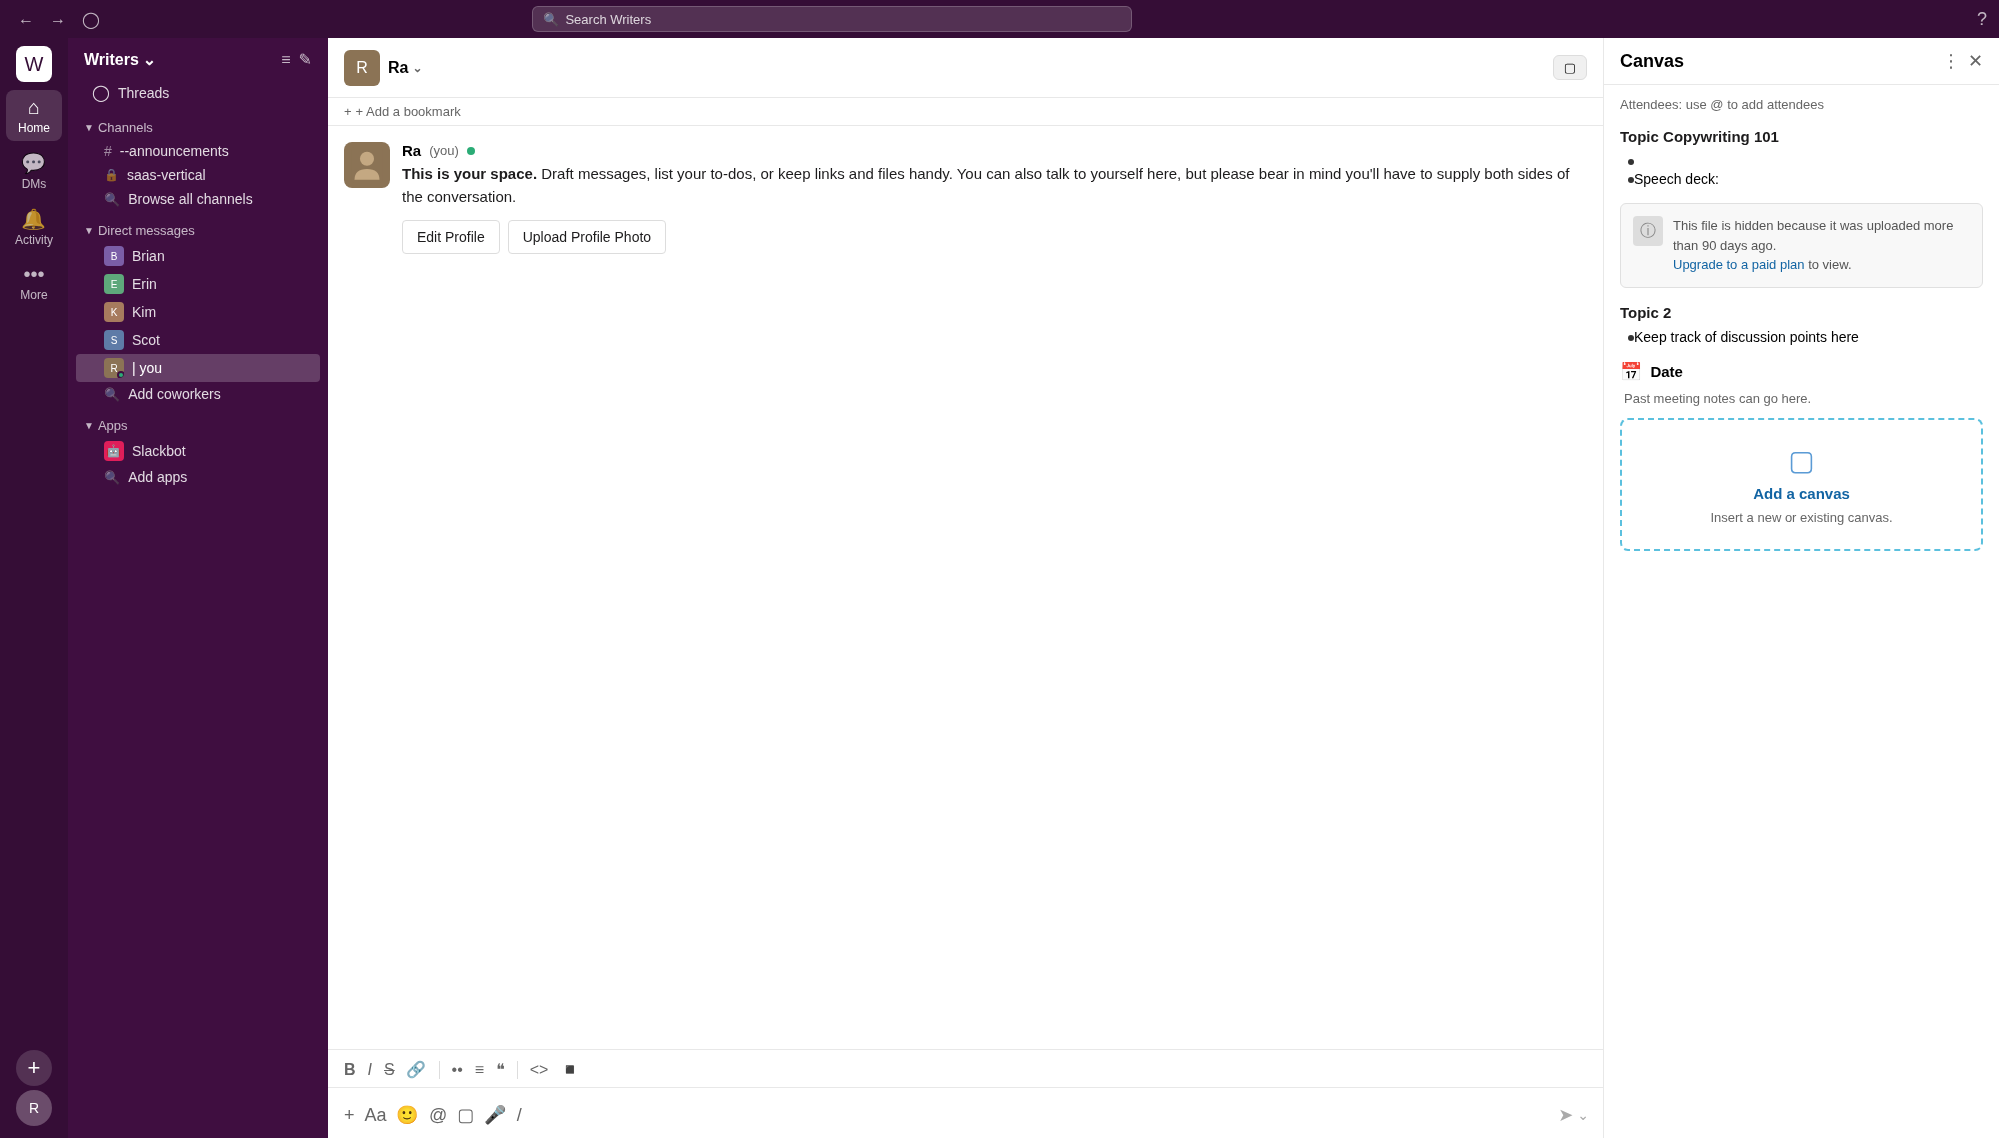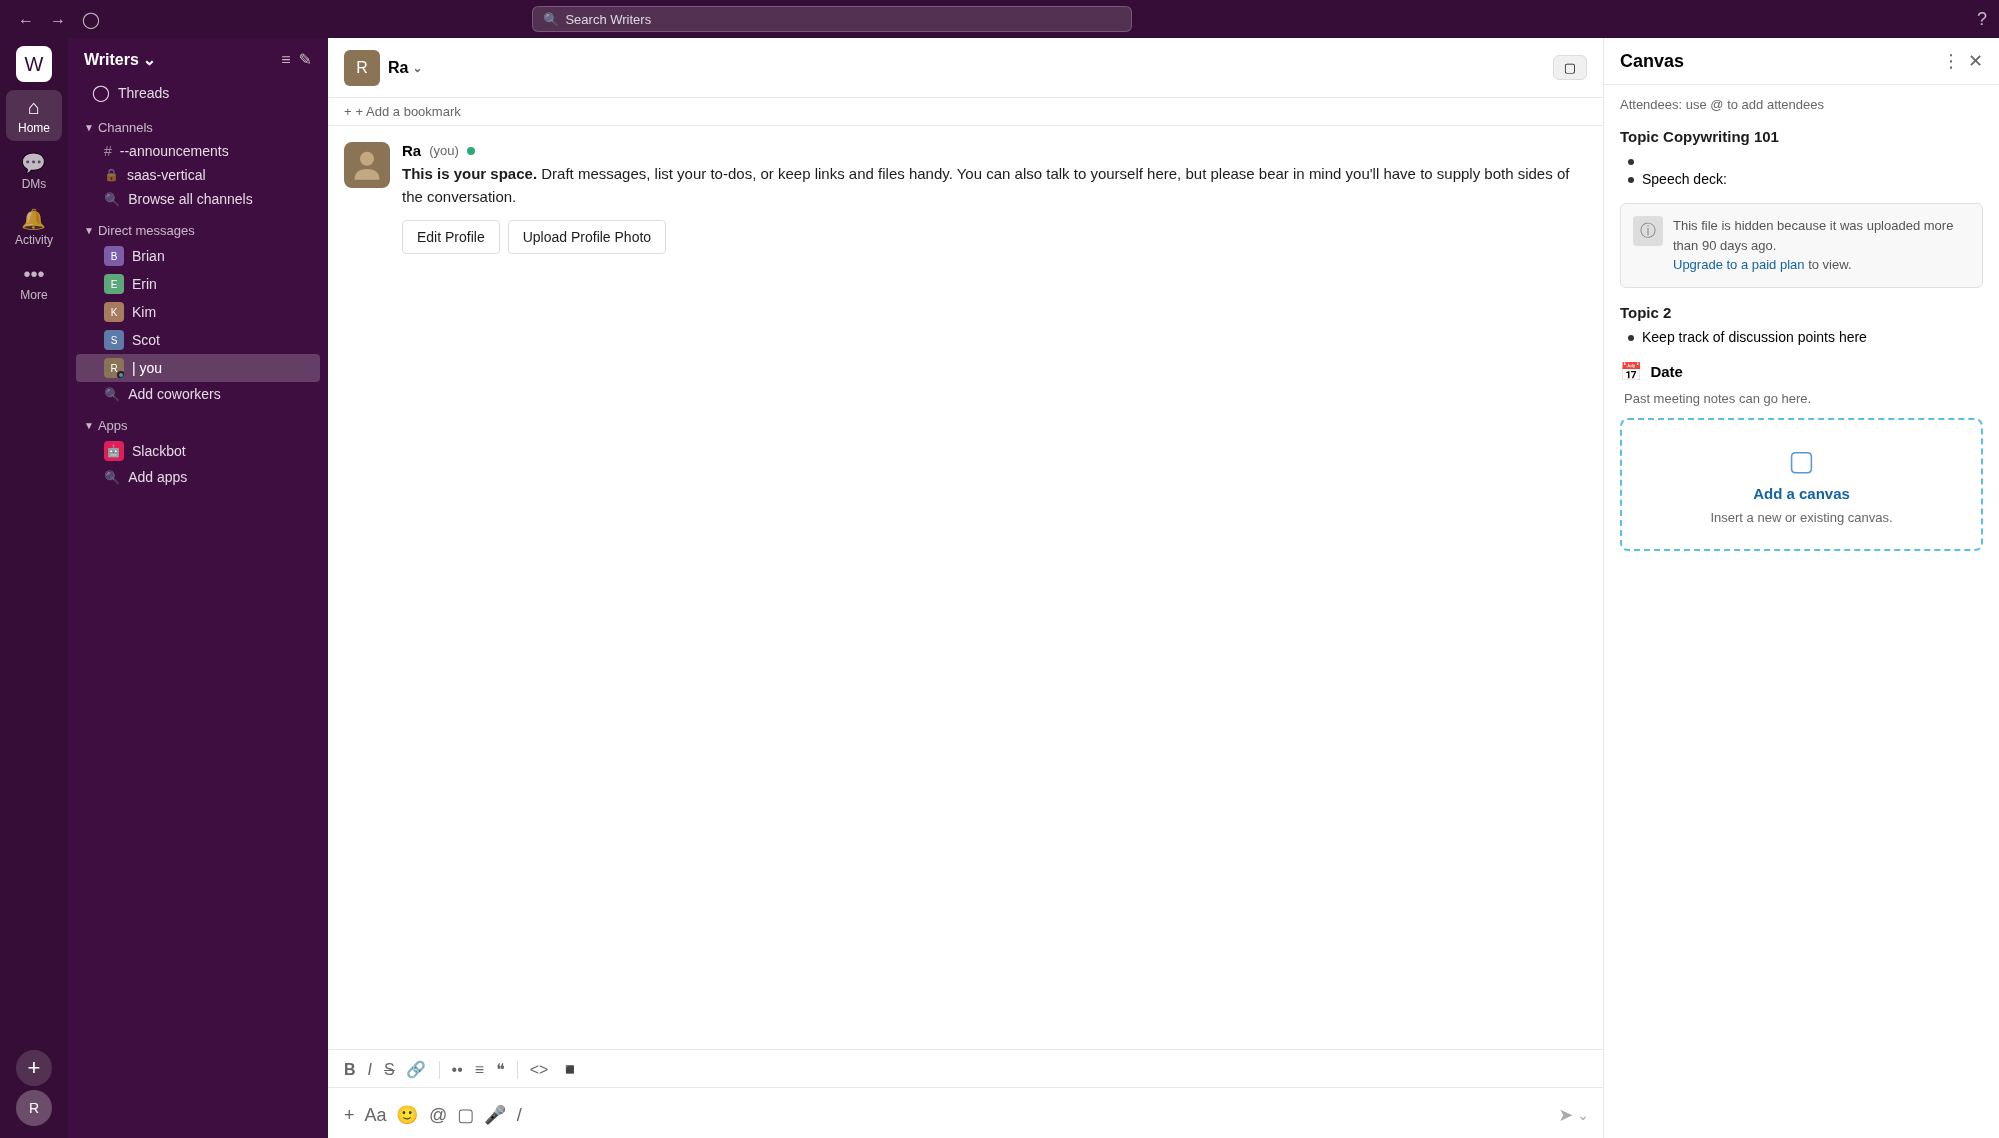--- a/index.html
+++ b/index.html
@@ -95,21 +95,21 @@
     
     #canvas-panel { width: 396px; border-left: 1px solid #e8e8e8; background: white; display: flex; flex-direction: column; overflow: hidden; flex-shrink: 0; }
     #canvas-header { display: flex; align-items: center; justify-content: space-between; padding: 12px 16px; border-bottom: 1px solid #e8e8e8; flex-shrink: 0; }
     #canvas-header h2 { font-weight: 700; font-size: 18px; }
     .canvas-header-btns { display: flex; gap: 8px; }
     .canvas-header-btn { background: none; border: none; cursor: pointer; color: #666; font-size: 18px; }
     #canvas-content { flex: 1; overflow-y: auto; padding: 12px 16px; }
 
     .canvas-section { margin-bottom: 16px; }
     .canvas-section-title { font-weight: 700; font-size: 15px; margin-bottom: 8px; color: #1d1c1d; }
-    .canvas-bullet { display: flex; gap: 8px; align-items: flex-start; margin-bottom: 6px; padding-left: 8px; }
+    .canvas-bullet { display: flex; align-items: flex-start; margin-bottom: 6px; padding-left: 8px; }
     .bullet-dot { width: 6px; height: 6px; background: #333; border-radius: 50%; margin-top: 6px; flex-shrink: 0; }
     .canvas-file-hidden { display: flex; align-items: flex-start; gap: 10px; background: #f8f8f8; border: 1px solid #e0e0e0; border-radius: 6px; padding: 12px; margin-bottom: 16px; }
     .canvas-file-icon { width: 30px; height: 30px; background: #ddd; border-radius: 4px; display: flex; align-items: center; justify-content: center; font-size: 16px; color: #888; flex-shrink: 0; }
     .canvas-file-text { font-size: 13px; color: #555; line-height: 1.5; }
     .canvas-file-text a { color: #1264a3; text-decoration: none; }
 
     .canvas-checkbox-item { display: flex; align-items: flex-start; gap: 8px; margin-bottom: 8px; padding-left: 4px; }
     .canvas-checkbox { width: 14px; height: 14px; border: 1px solid #999; border-radius: 2px; flex-shrink: 0; margin-top: 2px; }
 
     .canvas-date-section { display: flex; align-items: center; gap: 8px; margin-bottom: 8px; }

